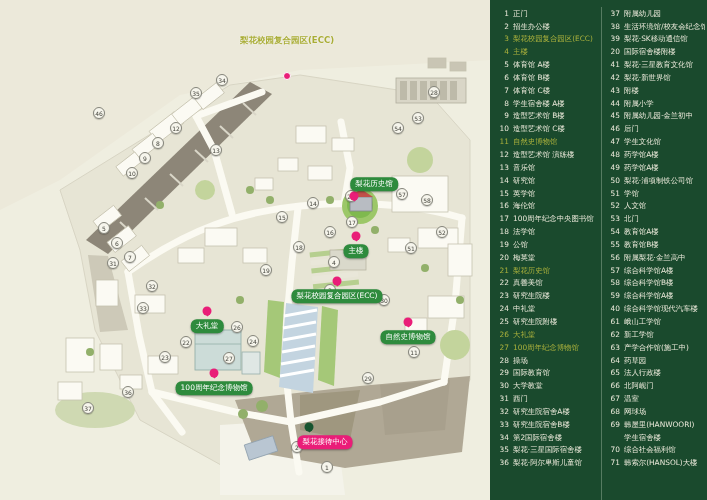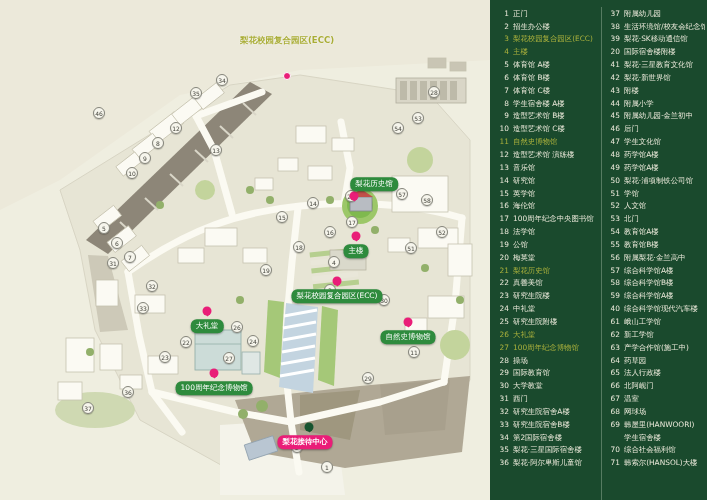--- a/index.html
+++ b/index.html
@@ -186,21 +186,21 @@
         <div class="badge" style="left: 356px; top: 251px;">主楼</div>
         <div class="pin pink" style="left: 356px; top: 236px;"></div>
         <div class="badge" style="left: 337px; top: 296px;">梨花校园复合园区(ECC)</div>
         <div class="pin pink" style="left: 337px; top: 281px;"></div>
         <div class="badge" style="left: 207px; top: 326px;">大礼堂</div>
         <div class="pin pink" style="left: 207px; top: 311px;"></div>
         <div class="badge" style="left: 408px; top: 337px;">自然史博物馆</div>
         <div class="pin pink" style="left: 408px; top: 322px;"></div>
         <div class="badge" style="left: 214px; top: 388px;">100周年纪念博物馆</div>
         <div class="pin pink" style="left: 214px; top: 373px;"></div>
-        <div class="badge pink" style="left: 305px; top: 442px; font-weight: bold;">梨花接待中心</div>
+        <div class="badge pink" style="left: 325px; top: 442px;">梨花接待中心</div>
         <div class="pin green" style="left: 309px; top: 427px;"></div>
         <div class="marker" style="left: 99px; top: 113px;">46</div>
         <div class="marker" style="left: 222px; top: 80px;">34</div>
         <div class="marker" style="left: 196px; top: 93px;">35</div>
         <div class="marker" style="left: 176px; top: 128px;">12</div>
         <div class="marker" style="left: 158px; top: 143px;">8</div>
         <div class="marker" style="left: 145px; top: 158px;">9</div>
         <div class="marker" style="left: 132px; top: 173px;">10</div>
         <div class="marker" style="left: 216px; top: 150px;">13</div>
         <div class="marker" style="left: 104px; top: 228px;">5</div>

